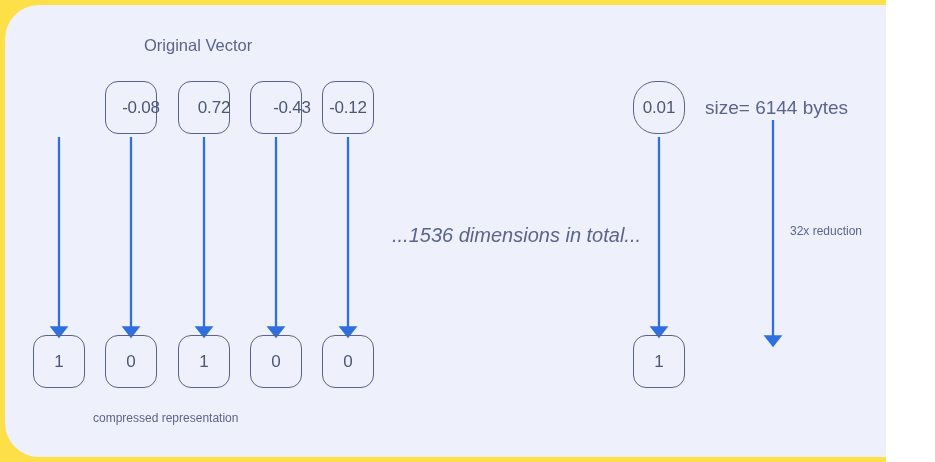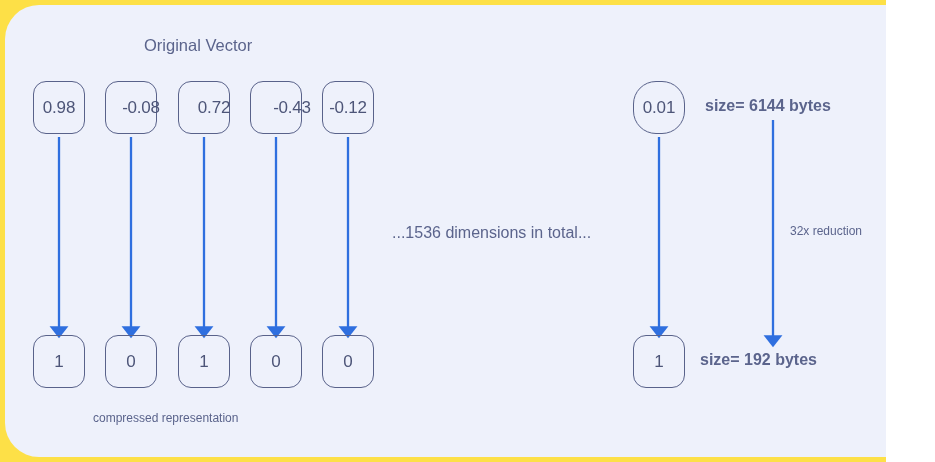--- a/index.html
+++ b/index.html
@@ -70,25 +70,25 @@
     position: absolute;
     color: #5b648c;
     font-size: 12px;
     white-space: nowrap;
     font-family: "Liberation Sans", sans-serif;
   }
   .label.title {
     font-size: 16.5px;
   }
   .label.mid-note {
-    font-size: 16px;
+    font-size: 20px;
+    font-style: italic;
   }
   .label.size-note {
-    font-size: 16px;
-    font-weight: bold;
+    font-size: 19px;
   }
 </style>
 </head>
 <body>
 
 <div id="stage">
 
   <div class="panel"></div>
 
   <svg class="arrow-layer" viewBox="0 0 935 462" width="935" height="462">
@@ -104,37 +104,35 @@
       <line x1="204" y1="137" x2="204" y2="329"></line>
       <line x1="276" y1="137" x2="276" y2="329"></line>
       <line x1="348" y1="137" x2="348" y2="329"></line>
       <line x1="659" y1="137" x2="659" y2="329"></line>
       <line x1="773" y1="120" x2="773" y2="338"></line>
     </g>
   </svg>
 
   <div class="label title" style="left:144px; top:36px;">Original Vector</div>
 
-  <div class="cell" style="left:33px;  top:81px;">0.98</div>
   <div class="cell" style="left:105px; top:81px;padding-left:20px;">-0.08</div>
   <div class="cell" style="left:178px; top:81px;padding-left:20px;">0.72</div>
   <div class="cell" style="left:250px; top:81px;padding-left:32px;">-0.43</div>
   <div class="cell" style="left:322px; top:81px;">-0.12</div>
 
   <div class="cell" style="left:633px; top:81px;border-radius:23px;">0.01</div>
   <div class="label size-note" style="left:705px; top:97px;">size= 6144 bytes</div>
 
   <div class="label mid-note" style="left:392px; top:224px;">...1536 dimensions in total...</div>
 
   <div class="label" style="left:790px; top:224px;">32x reduction</div>
 
   <div class="cell bit" style="left:33px;  top:335px;">1</div>
   <div class="cell bit" style="left:105px; top:335px;">0</div>
   <div class="cell bit" style="left:178px; top:335px;">1</div>
   <div class="cell bit" style="left:250px; top:335px;">0</div>
   <div class="cell bit" style="left:322px; top:335px;">0</div>
 
   <div class="cell bit" style="left:633px; top:335px;">1</div>
-  <div class="label size-note" style="left:700px; top:351px;">size= 192 bytes</div>
 
   <div class="label" style="left:93px; top:411px;">compressed representation</div>
 
 </div>
 
 </body></html>

